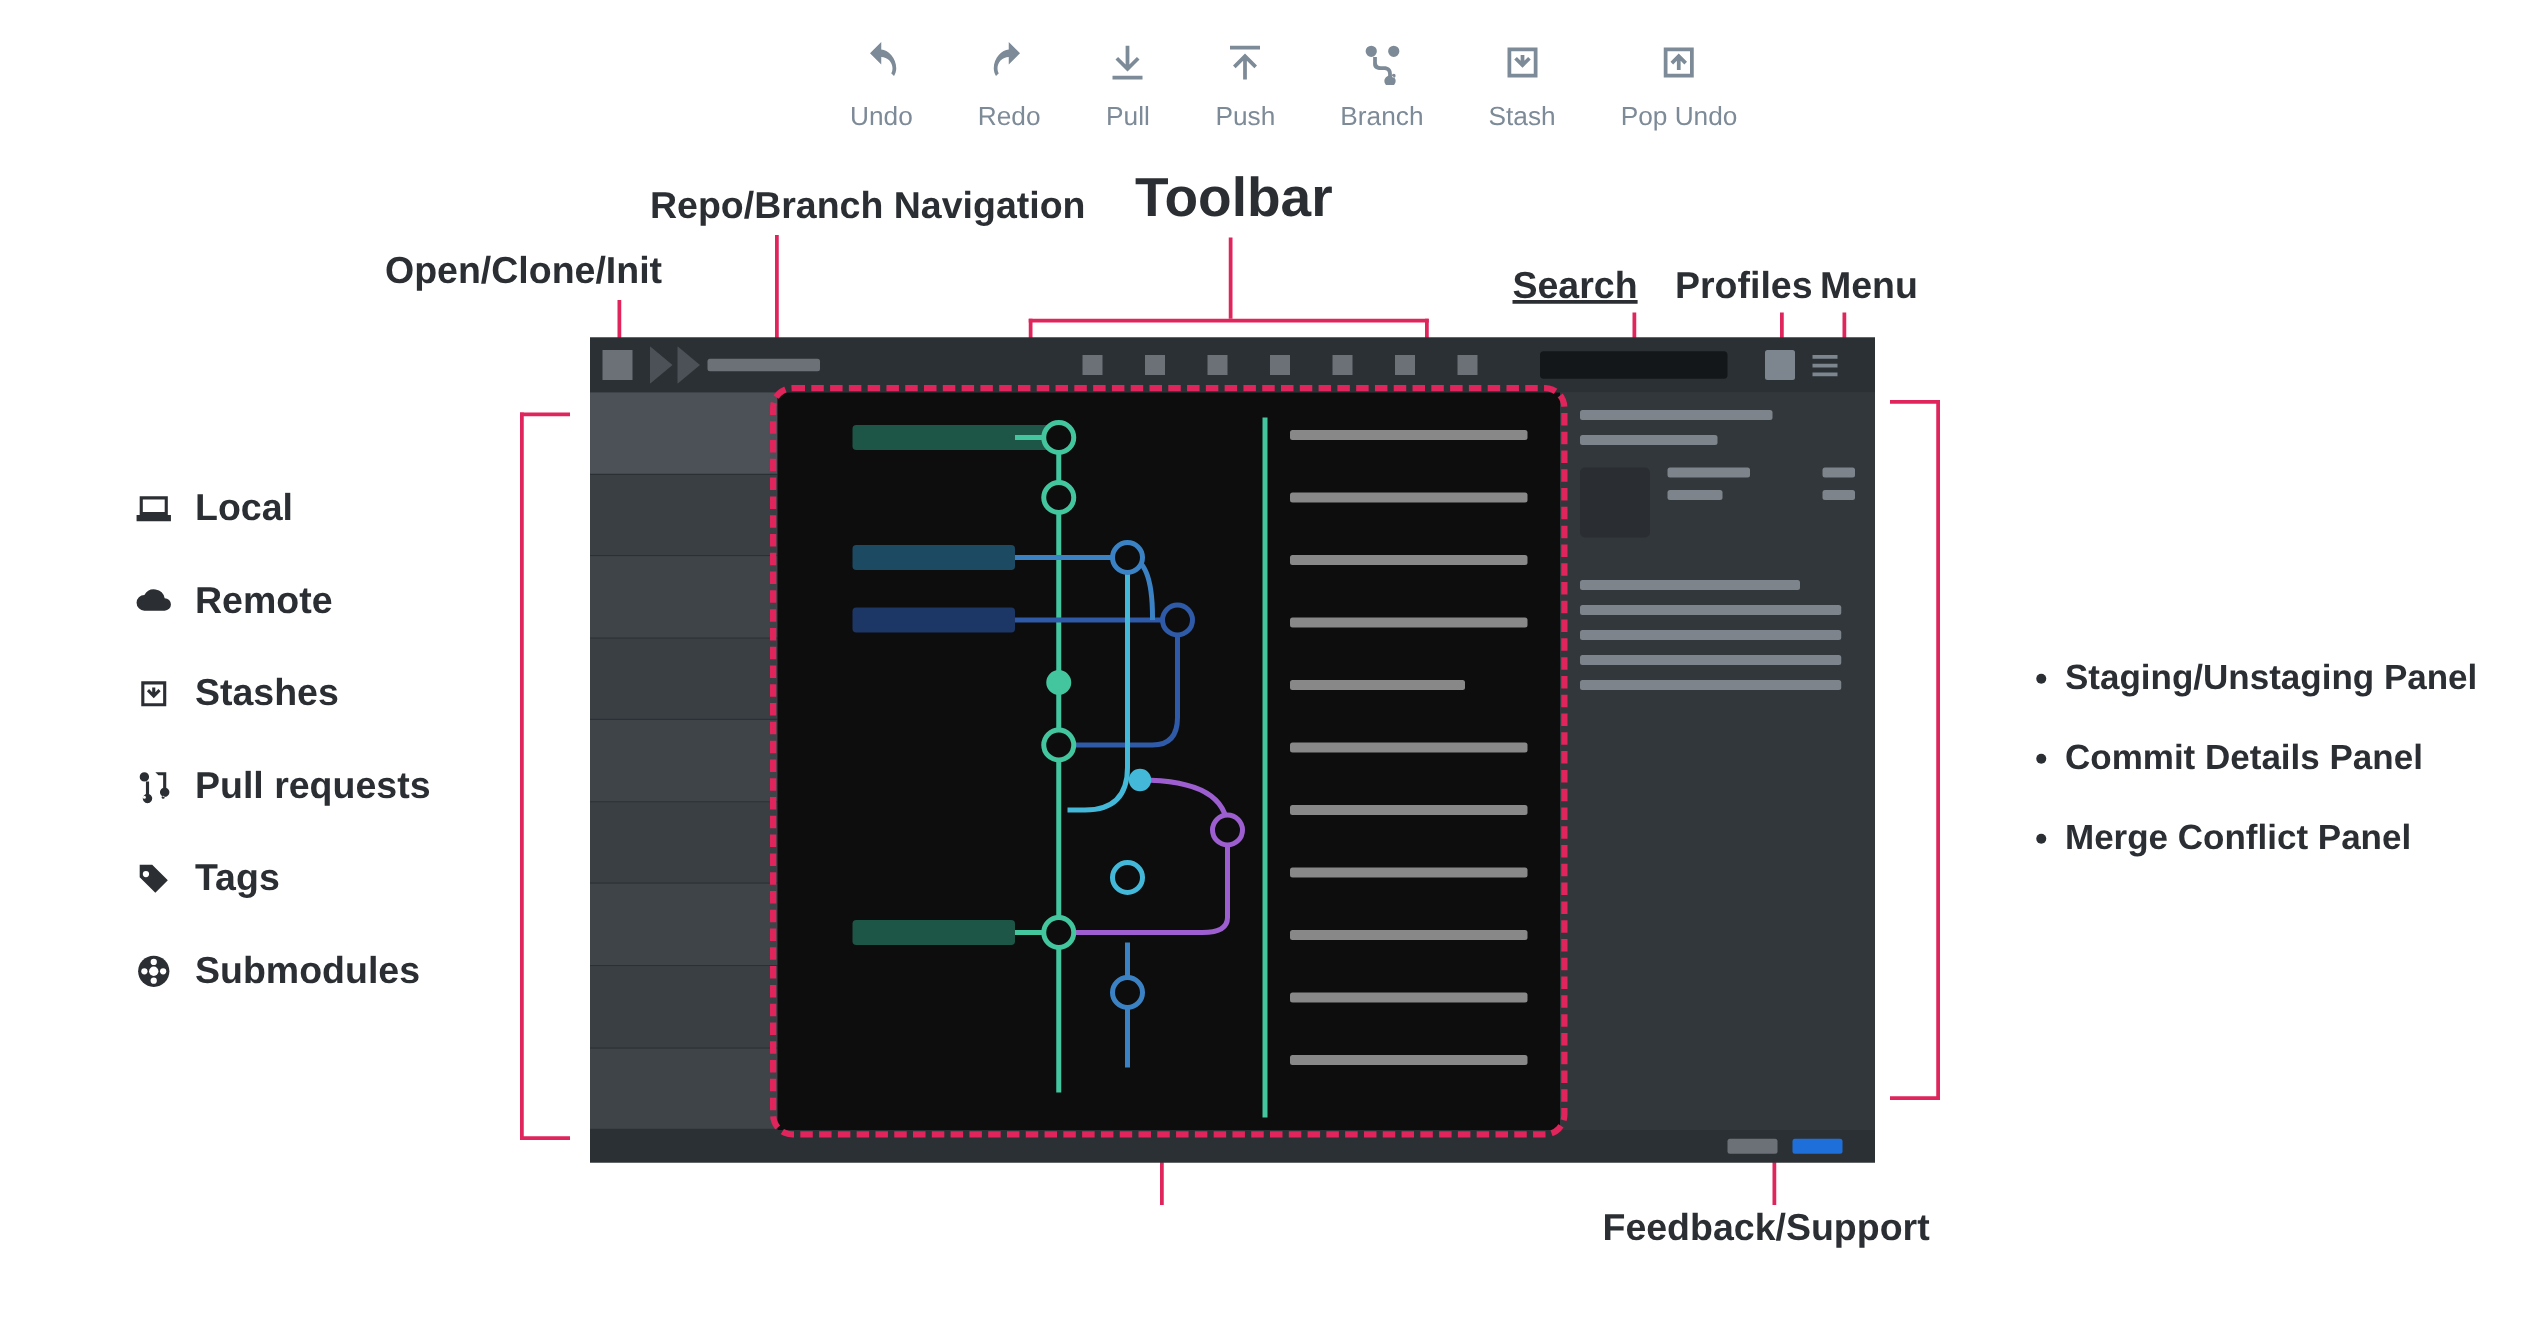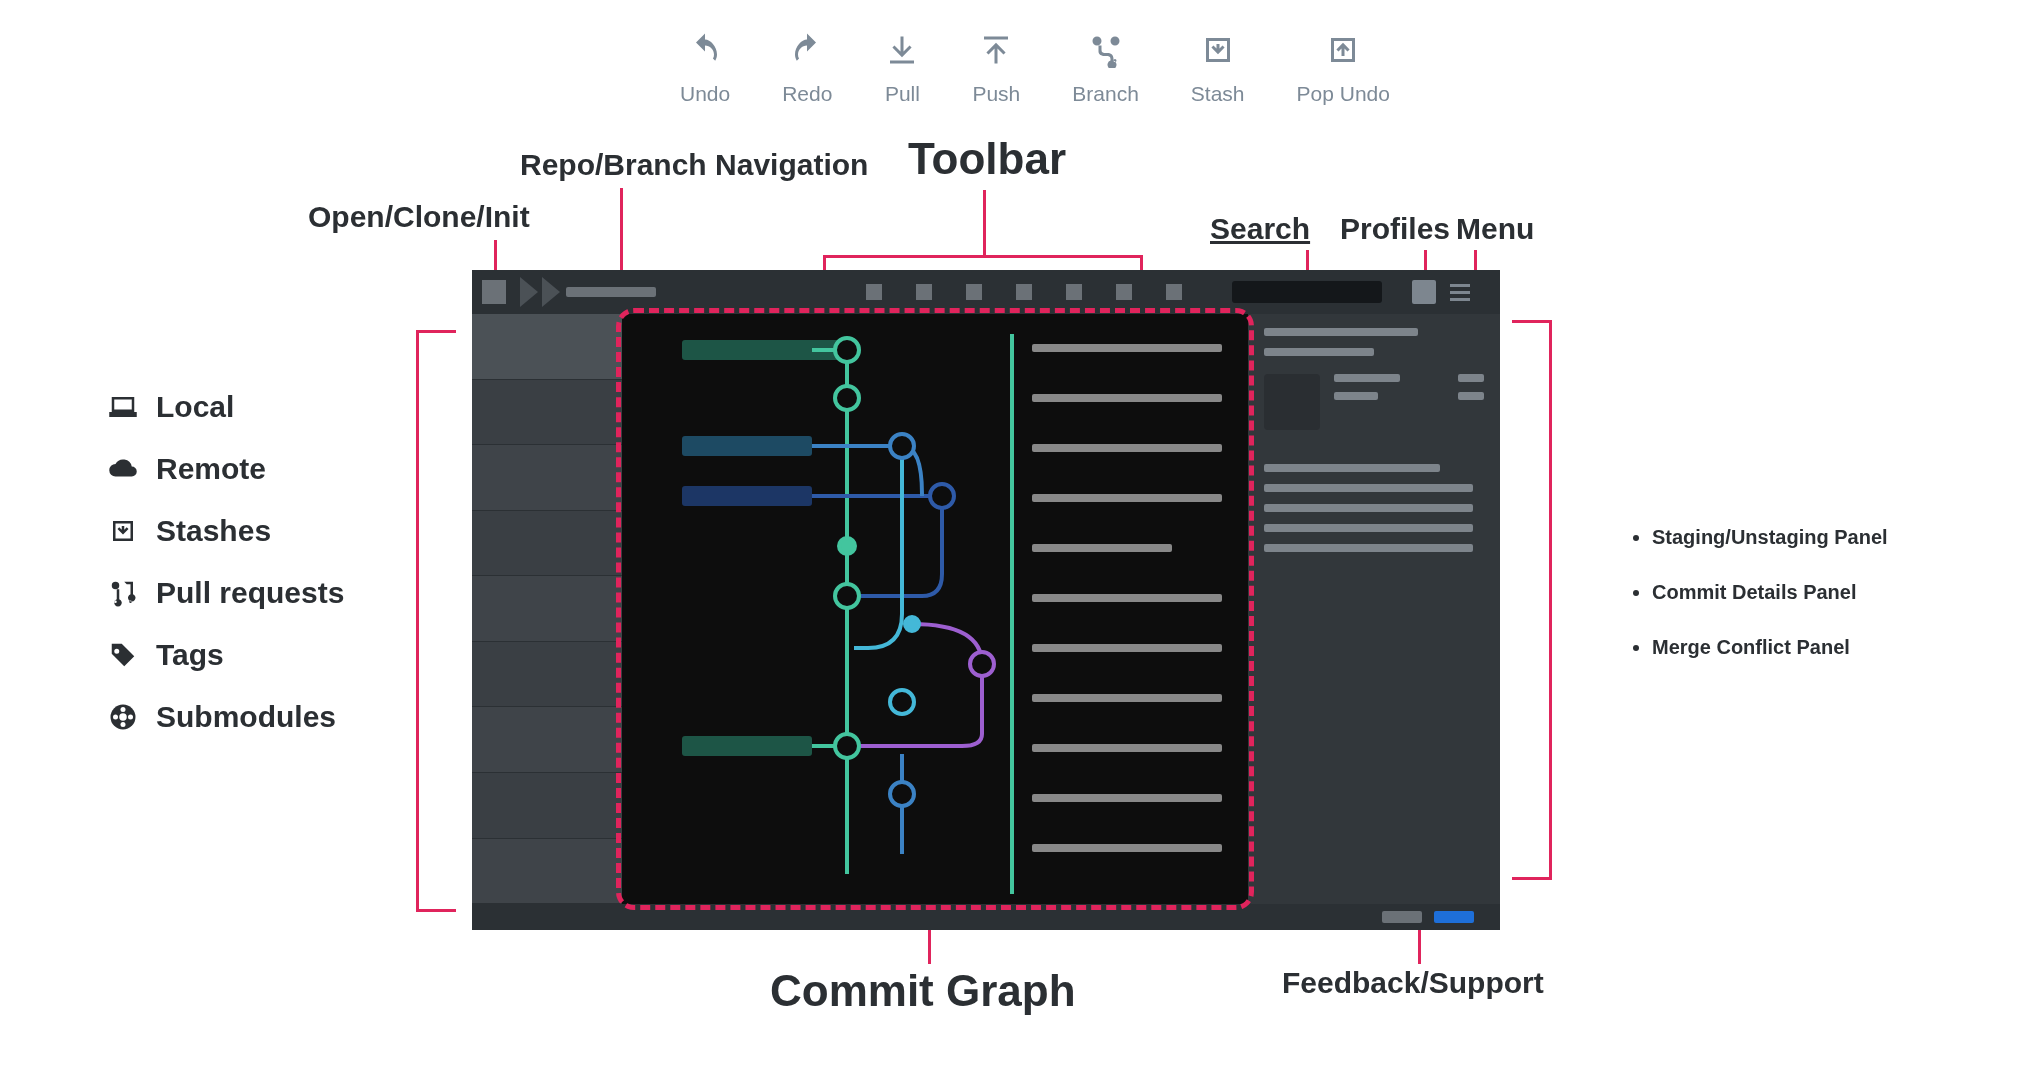--- a/index.html
+++ b/index.html
@@ -95,35 +95,35 @@
   .footer { height: 26px; background: #2b3034; display: flex; justify-content: flex-end; align-items: center; padding-right: 26px; gap: 12px; }
   .footer .pill { width: 40px; height: 12px; border-radius: 2px; }
 
   
   .legend {
     position: absolute;
     left: 108px;
     top: 390px;
     display: flex;
     flex-direction: column;
-    gap: 28px;
+    gap: 40px;
   }
   .legend-item { display: flex; align-items: center; gap: 18px; font-size: 30px; font-weight: 600; color: #2b2f33; }
   .legend-item svg { width: 30px; height: 30px; fill: #2b2f33; }
 
   
   .bullets {
     position: absolute;
     left: 1626px;
     top: 526px;
     display: flex;
     flex-direction: column;
     gap: 32px;
   }
-  .bullets li { font-size: 20px; font-weight: 600; list-style: disc; margin-left: 26px; }
+  .bullets li { font-size: 28px; font-weight: 600; list-style: disc; margin-left: 26px; }
 </style>
 </head>
 <body>
 
 <div class="stage">
 
   <div class="toolbar-icons">
     <div class="toolbar-btn">
       <svg viewBox="0 0 24 24">
           <path d="M12 5V1L6 7l6 6V9c3.3 0 6 2.7 6 6 0 1-.2 1.9-.7 2.7l1.5 1.5C19.5 18 20 16.5 20 15c0-5.5-4.5-10-8-10z"></path>
@@ -167,21 +167,20 @@
       <span>Pop Undo</span>
     </div>
   </div>
 
   <div class="anno big" style="left:908px; top:134px;">Toolbar</div>
   <div class="anno small" style="left:520px; top:148px;">Repo/Branch Navigation</div>
   <div class="anno small" style="left:308px; top:200px;">Open/Clone/Init</div>
   <div class="anno small" style="left:1210px; top:212px;text-decoration:underline;">Search</div>
   <div class="anno small" style="left:1340px; top:212px;">Profiles</div>
   <div class="anno small" style="left:1456px; top:212px;">Menu</div>
-  <div class="anno big" style="left:770px; top:966px;">Commit Graph</div>
   <div class="anno small" style="left:1282px;top:966px;">Feedback/Support</div>
 
   <div class="bracket" style="left:823px; top:255px; width:320px; height:16px; border-bottom:none;"></div>
   <div class="lead v" style="left:983px; top:190px; height:65px;"></div>
 
   <div class="lead v" style="left:620px; top:188px; height:96px;"></div>
 
   <div class="lead v" style="left:494px; top:240px; height:44px;"></div>
 
   <div class="lead v" style="left:1306px; top:250px; height:30px;"></div>

